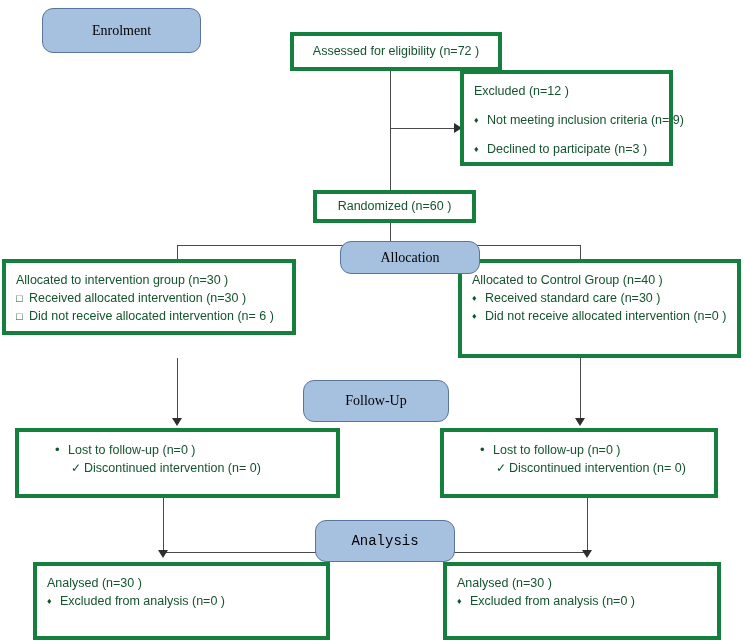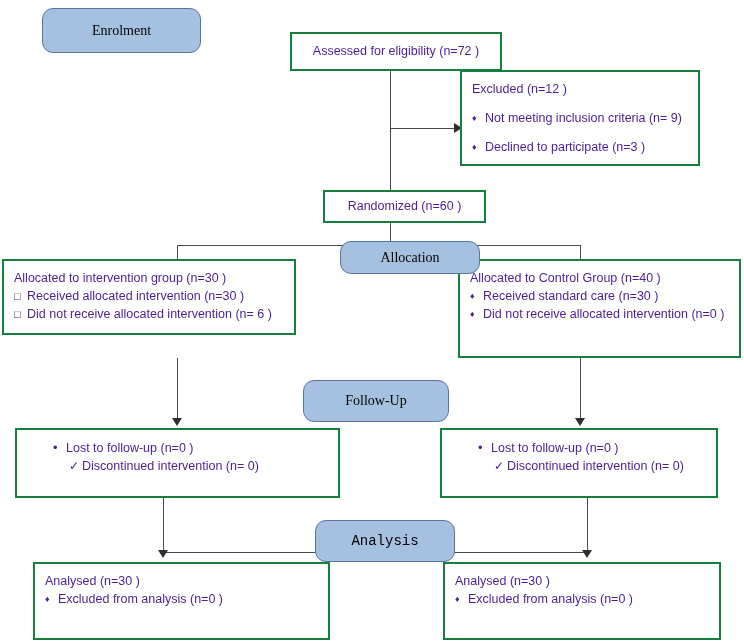--- a/index.html
+++ b/index.html
@@ -29,26 +29,26 @@
     font-family: "Liberation Serif", serif;
     font-size: 14px;
     z-index: 5;
     box-sizing: border-box;
   }
 
   
   .box {
     position: absolute;
     background: #ffffff;
-    border: 2px solid #15803d;
+    border: 4px solid #15803d;
     box-sizing: border-box;
     z-index: 4;
     padding: 9px 10px 6px 10px;
     font-size: 12.5px;
-    color: #4c1d95;
+    color: #14532d;
     line-height: 1.42;
   }
   .box.center-text {
     padding: 0;
     display: flex;
     align-items: center;
     justify-content: center;
   }
 
   .line-row {
@@ -121,31 +121,31 @@
 
   <div class="box center-text" style="left:290px; top:32px; width:212px; height:39px;">
     <span class="line-row">Assessed for eligibility (n=72  )</span>
   </div>
 
   <div class="vline" style="left:390px; top:71px; height:119px;"></div>
 
   <div class="hline" style="left:390px; top:128px; width:66px;"></div>
   <div class="arrow-right" style="left:454px; top:123px;"></div>
 
-  <div class="box" style="left:460px; top:70px; width:240px; height:96px;">
+  <div class="box" style="left:460px; top:70px; width:213px; height:96px;">
     <span class="line-row">Excluded  (n=12   )</span>
     <span class="line-row spaced">
       <span class="bullet diamond">♦</span><span>Not meeting inclusion criteria (n= 9)</span>
     </span>
     <span class="line-row spaced">
       <span class="bullet diamond">♦</span><span>Declined to participate (n=3  )</span>
     </span>
   </div>
 
-  <div class="box center-text" style="left:313px; top:190px; width:163px; height:33px;margin-left:10px;">
+  <div class="box center-text" style="left:313px; top:190px; width:163px; height:33px;">
     <span class="line-row">Randomized (n=60  )</span>
   </div>
 
   <div class="vline" style="left:390px; top:223px; height:29px;"></div>
   <div class="arrow-down" style="left:385px; top:249px;"></div>
 
   <div class="hline" style="left:177px; top:245px; width:404px;"></div>
   <div class="vline" style="left:177px; top:245px; height:31px;"></div>
   <div class="arrow-down" style="left:172px; top:273px;"></div>
   <div class="vline" style="left:580px; top:245px; height:31px;"></div>

